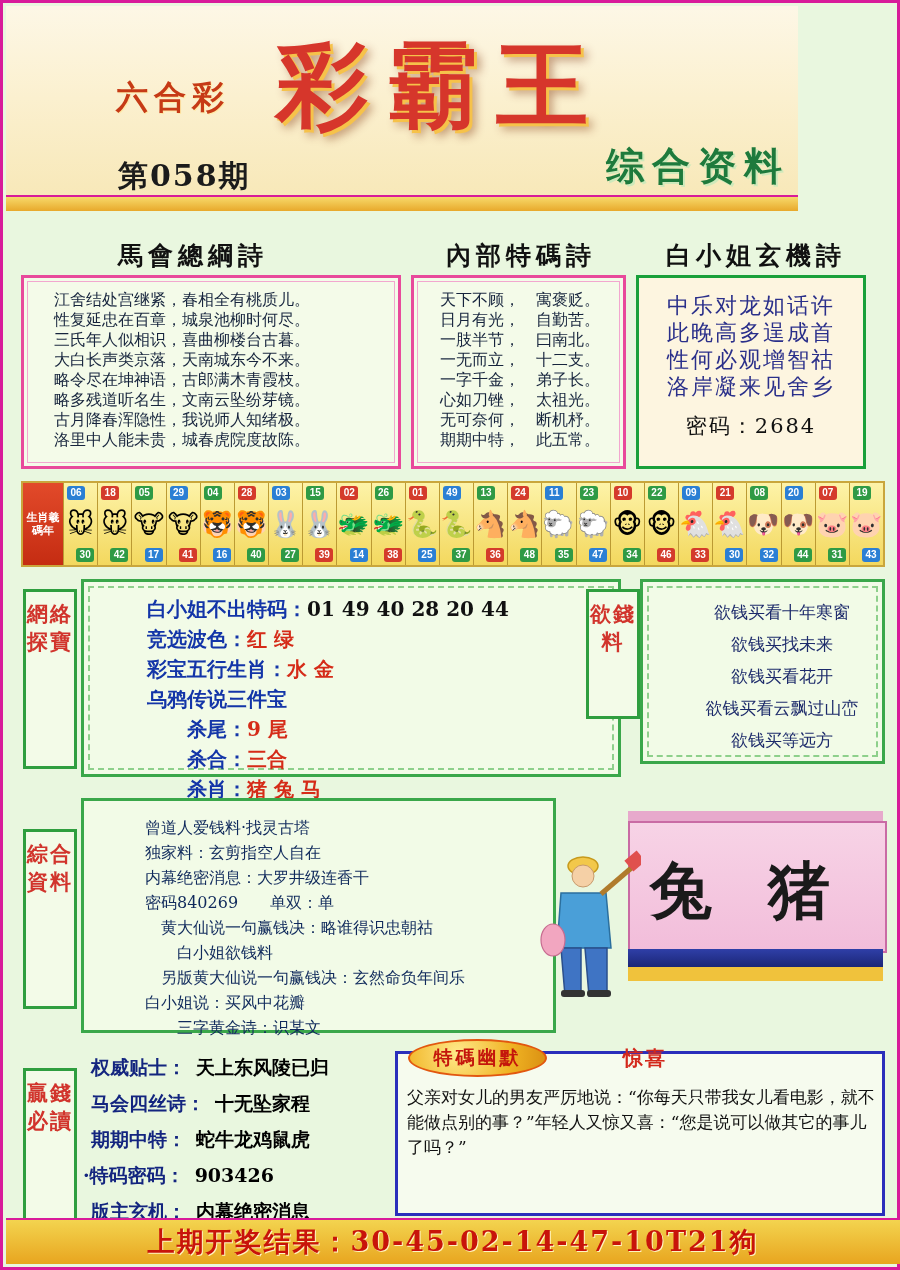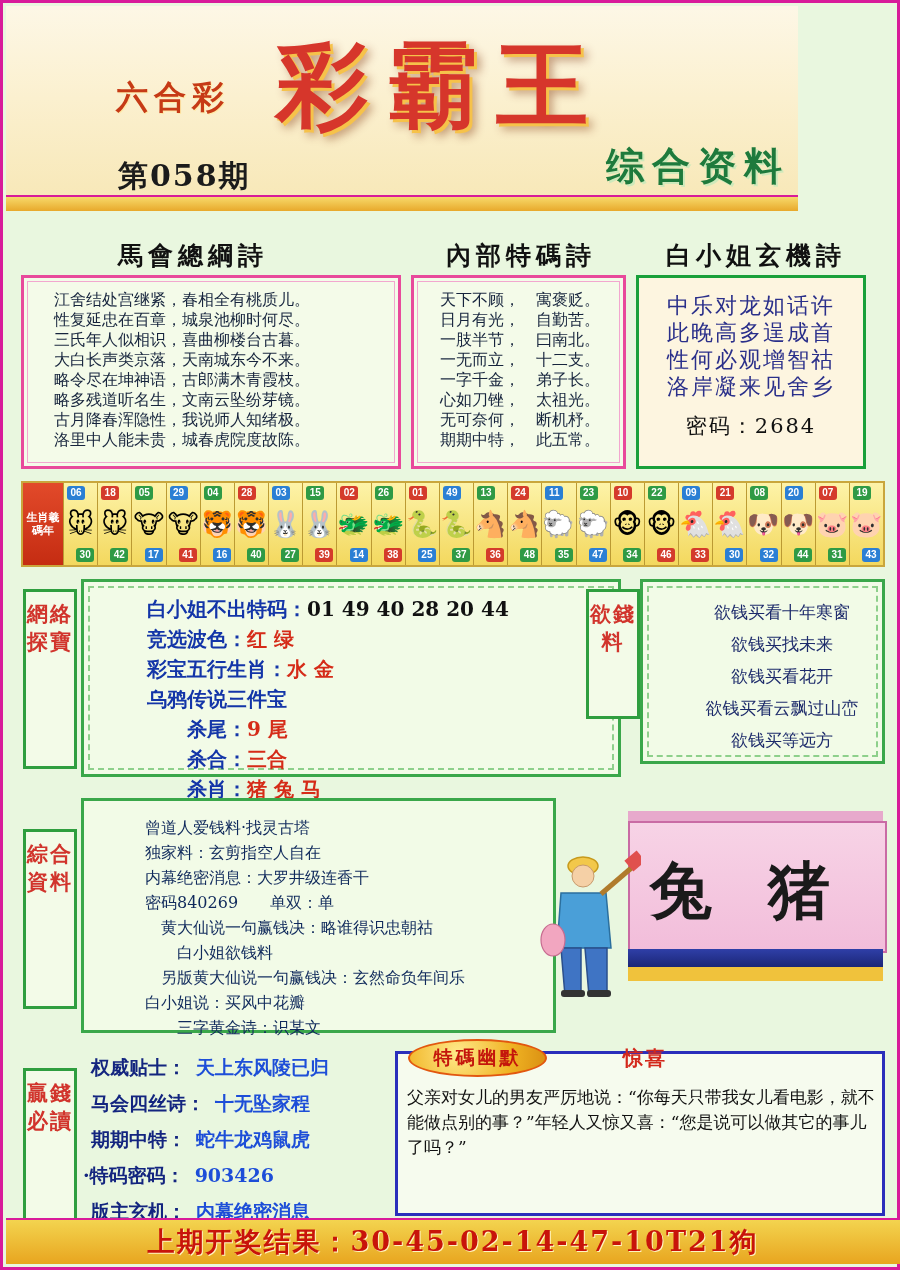--- a/index.html
+++ b/index.html
@@ -171,21 +171,21 @@
     font-family:"DejaVu Serif","Liberation Serif",serif;
     font-size:32px;font-weight:bold;letter-spacing:6px;color:#d8302a;
     text-shadow:2px 2px 0 #ffd98b;
   }
   .painter{position:absolute;left:528px;top:845px;width:110px;height:150px;}
   
   .bl-row{
     position:absolute;font-family:"DejaVu Serif","Liberation Serif",serif;font-size:19px;
   }
   .bl-k{color:#13257f;font-weight:bold;}
-  .bl-v{color:#1d4ed8;font-weight:bold;margin-left:10px;text-align:right;}
+  .bl-v{color:#000000;font-weight:bold;margin-left:10px;text-align:right;}
   
   .joke-box{
     position:absolute;left:392px;top:1048px;width:490px;height:165px;
     background:#f6fbee;border:3px solid #2a2fbb;box-sizing:border-box;
   }
   .joke-badge{
     position:absolute;left:405px;top:1036px;width:135px;height:34px;
     border-radius:50%;
     background:radial-gradient(circle at 35% 35%,#ffe98a,#f0b323 60%,#d98f12);
     border:2px solid #e2570f;

